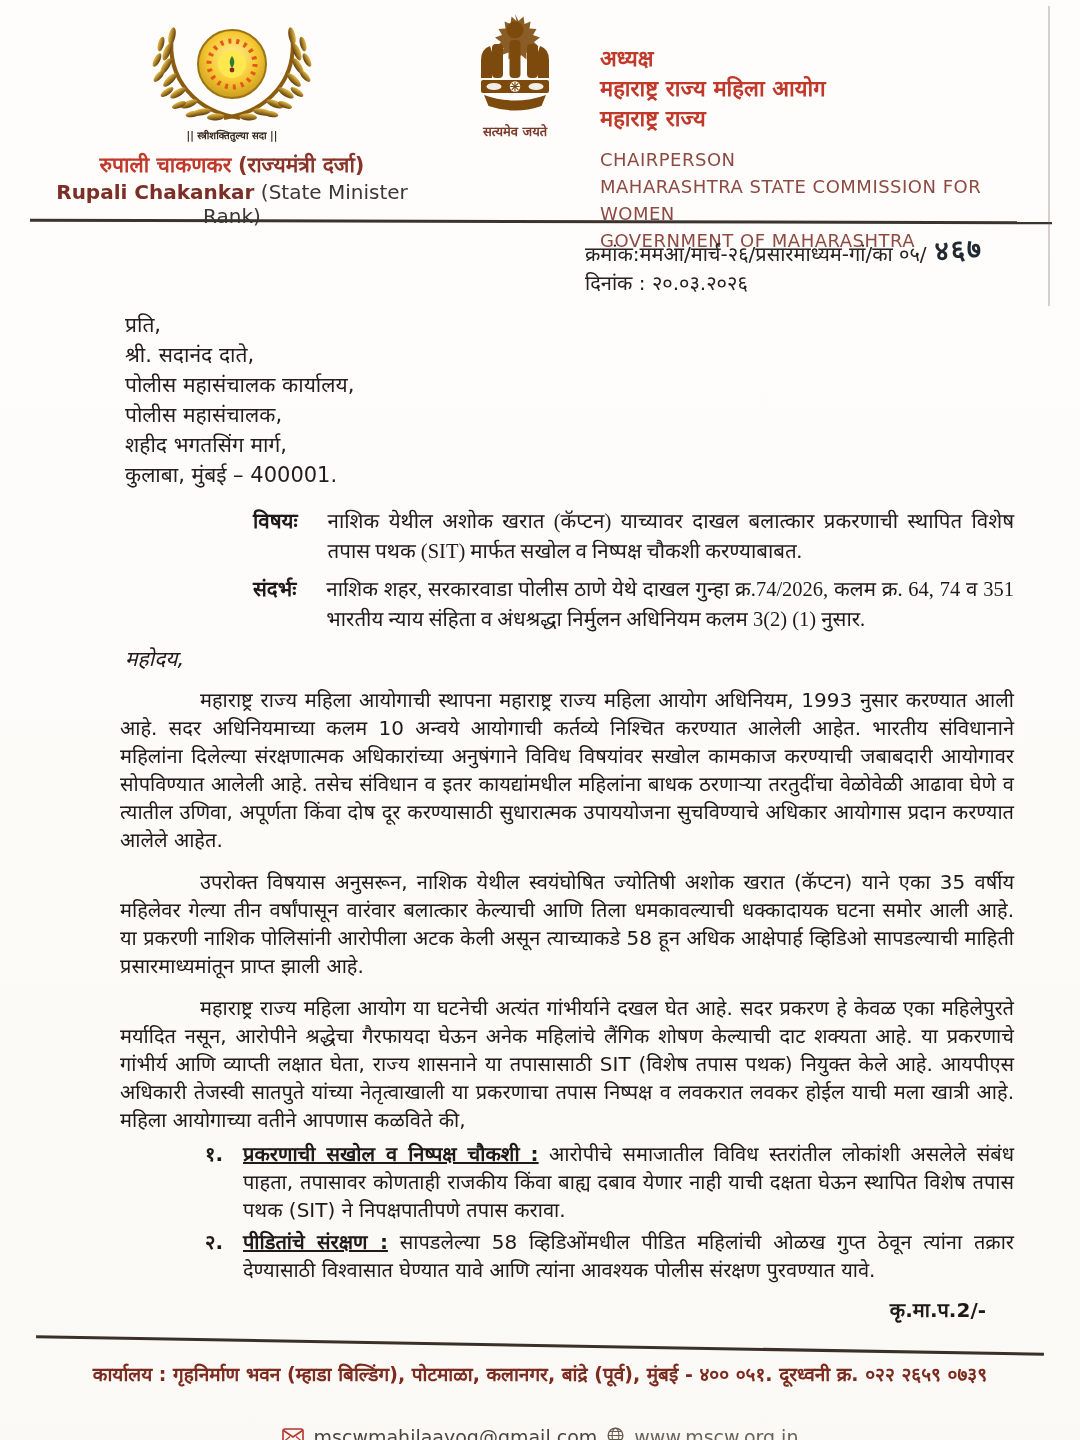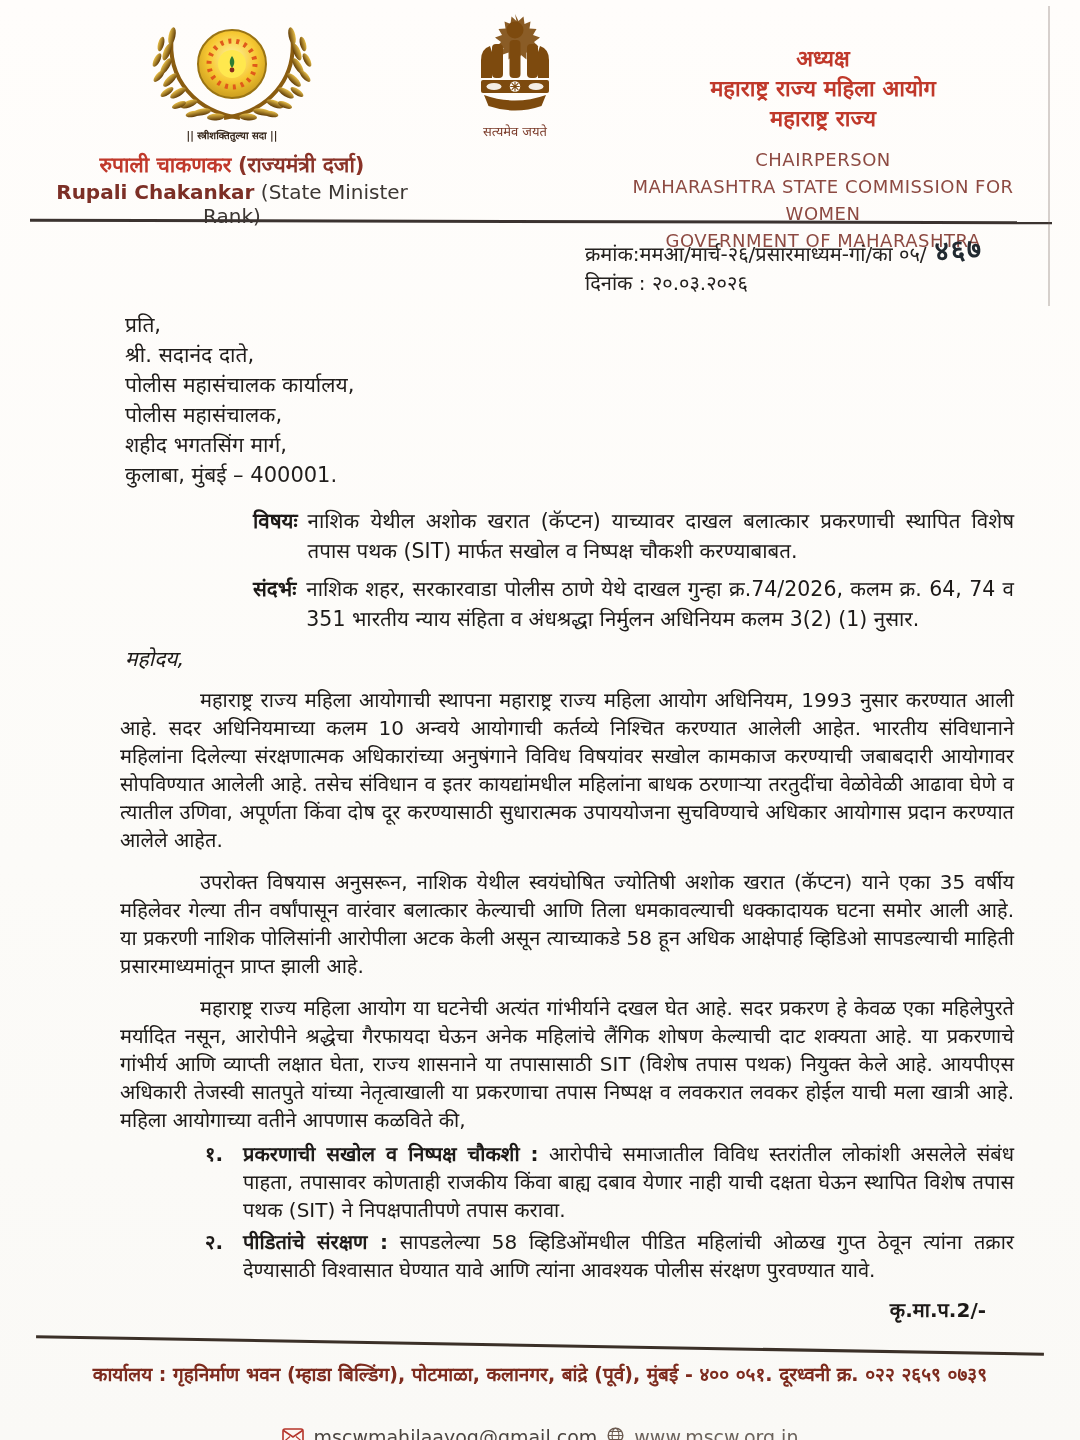--- a/index.html
+++ b/index.html
@@ -8,58 +8,58 @@
     width:1080px;height:1440px;
     background:linear-gradient(180deg,#fffdfb 0%,#fcfbf8 60%,#faf9f6 100%);
     overflow:hidden;
     font-family:"DejaVu Sans",sans-serif;
     color:#262220;
   }
   
   .letterhead{display:flex;padding:10px 34px 0 34px;height:206px;}
   .lh-left{width:396px;text-align:center;padding-top:4px;}
   .lh-center{flex:1;text-align:center;padding-top:2px;}
-  .lh-right{width:446px;text-align:center;padding-top:34px;}
+  .lh-right{width:446px;text-align:left;padding-top:34px;}
   .motto{font-size:10px;font-weight:bold;color:#35261a;margin-top:-2px;}
   .name-dev{font-size:21px;margin-top:8px;}
   .name-dev .nm{color:#c0392b;font-weight:bold;}
   .name-dev .rk{color:#8a3328;font-weight:bold;}
   .name-eng{font-size:20px;margin-top:2px;}
   .name-eng .nm{color:#7c2f26;font-weight:bold;}
   .name-eng .rk{color:#3c3733;}
-  .emblem-caption{font-size:13px;font-weight:normal;color:#7b3b2a;margin-top:2px;}
+  .emblem-caption{font-size:13px;font-weight:bold;color:#7b3b2a;margin-top:2px;}
   .r-dev{font-size:22px;font-weight:bold;color:#c0392b;line-height:30px;}
   .r-eng{font-size:18px;color:#8d4a42;line-height:27px;letter-spacing:.5px;}
   .r-eng.first{margin-top:12px;}
   .rule{height:3px;background:#3b3330;margin:4px 28px 0 30px;transform:rotate(.15deg);}
   .crease{position:absolute;right:30px;top:6px;height:300px;width:2px;background:rgba(110,95,85,.28);}
   
   .meta{margin:14px 40px 0 585px;font-size:20px;line-height:29px;color:#24211f;}
   .handwritten{
     display:inline-block;font-size:27px;font-weight:bold;color:#222a31;
     transform:rotate(-4deg) translateY(-2px);margin-left:8px;letter-spacing:2px;
   }
   
   .recipient{margin:12px 40px 0 125px;font-size:21px;line-height:30px;color:#201d1b;}
   
-  .subj{display:flex;margin:16px 66px 0 253px;font-size:20.5px;line-height:30px;color:#1d1a18;}
+  .subj{display:flex;margin:16px 66px 0 253px;font-size:20.5px;line-height:30px;color:#1d1a18;gap:20px;}
   .subj .lbl{flex:0 0 auto;font-weight:bold;margin-right:10px;white-space:nowrap;}
-  .subj .txt{flex:1;text-align:justify;}
+  .subj .txt{flex:1;text-align:justify;font-family:Liberation Serif, serif;}
   .subj.ref{margin-top:8px;}
   
   .salutation{margin:10px 0 0 125px;font-size:21px;color:#1d1a18;font-style:italic;}
   .para{
     margin:14px 66px 0 120px;font-size:20px;line-height:28px;
     text-align:justify;text-indent:80px;color:#1d1a18;
   }
   .list{margin-top:6px;}
   .li{display:flex;margin:4px 66px 0 205px;font-size:20px;line-height:28px;color:#1d1a18;}
   .li .num{flex:0 0 38px;font-weight:bold;}
   .li .li-txt{flex:1;text-align:justify;}
-  .li .li-bold{font-weight:bold;}
+  .li .li-bold{font-weight:bold;text-decoration:underline;}
   .cont{margin:12px 94px 0 0;text-align:right;font-size:20px;font-weight:bold;color:#1d1a18;}
   
   .footer{position:absolute;left:0;right:0;bottom:0;height:96px;}
   .f-rule{height:3px;background:#3b3028;margin:0 36px;transform:rotate(1deg);}
   .f-office{margin-top:14px;text-align:center;font-size:19px;font-weight:bold;color:#7d2b1e;}
   .f-contact{
     position:absolute;left:0;right:0;bottom:-8px;display:flex;justify-content:center;
     align-items:center;gap:10px;font-size:19px;color:#4a443f;
   }
   .f-contact .web{color:#6b625b;}

